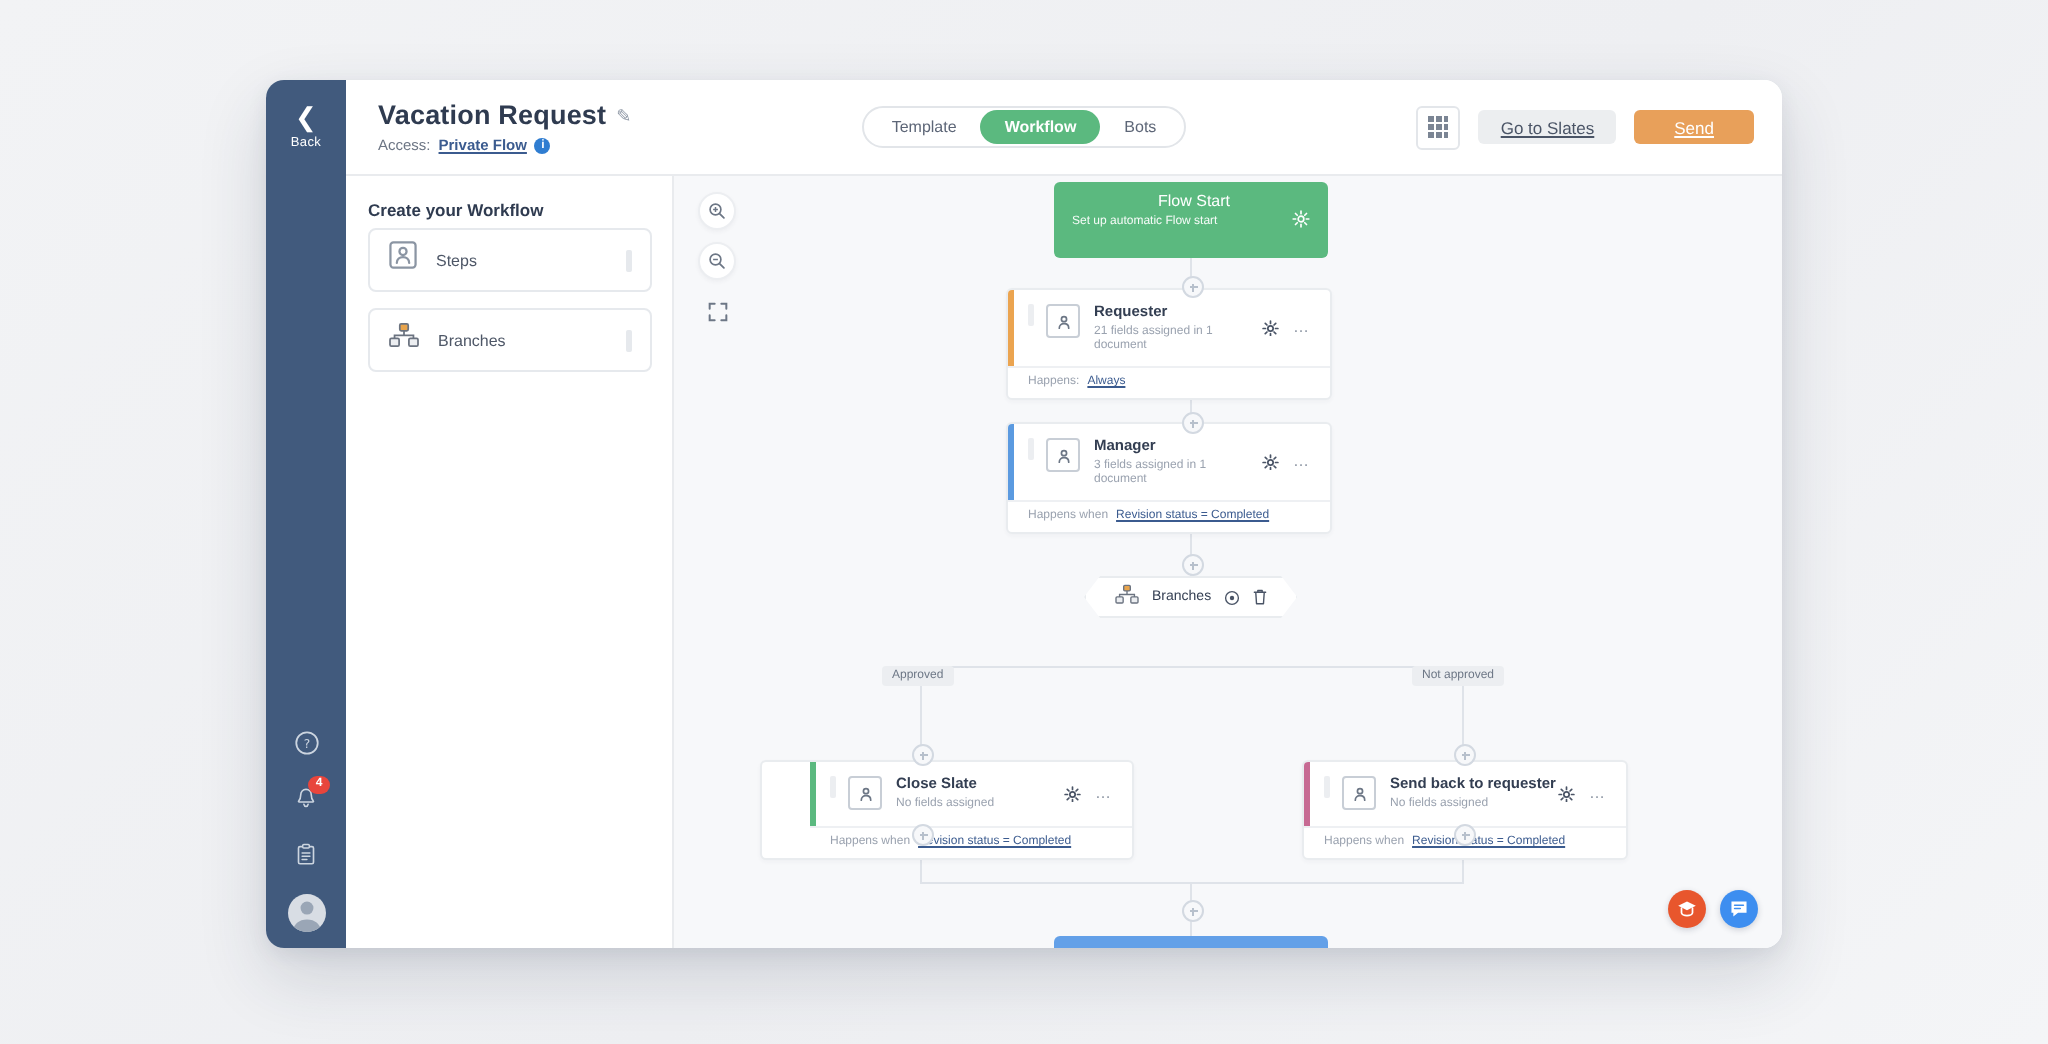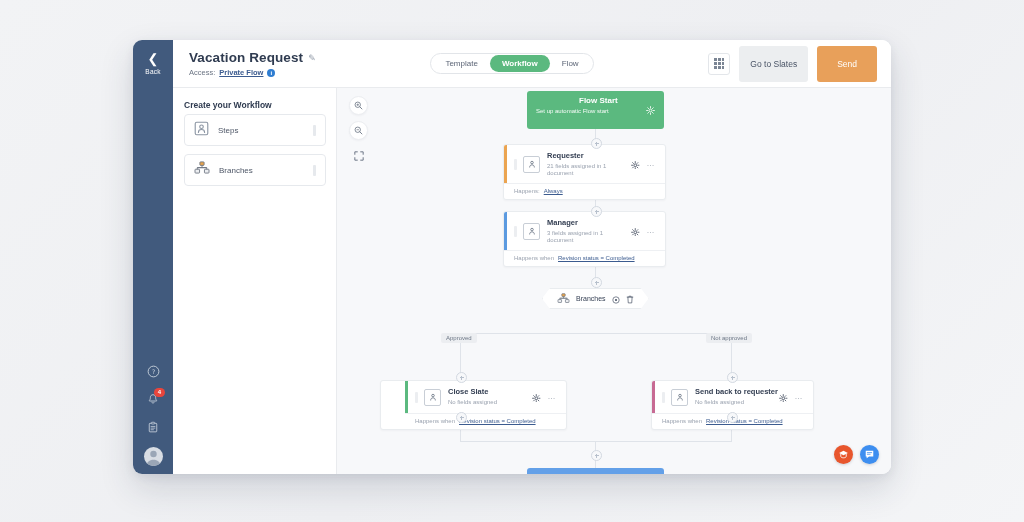--- a/index.html
+++ b/index.html
@@ -181,28 +181,29 @@
     background: #fff;
   }
   .grid-btn .g {
     display: grid;
     grid-template-columns: repeat(3, 2.6px);
     grid-template-rows: repeat(3, 2.6px);
     gap: 1.2px;
   }
   .grid-btn .g i { background: #7b8594; display: block; }
   .btn {
-    height: 36px;
+    height: 17px;
     border-radius: 3px;
     font-size: 8.5px;
     display: flex;
     align-items: center;
     padding: 0 11px;
     cursor: pointer;
     white-space: nowrap;
+    text-decoration: underline;
   }
   .btn-secondary { background: #eceef0; color: #4a5466; font-weight: 400; }
   .btn-primary { background: #e8a05a; color: #ffffff; font-weight: 400; padding: 0 20px; }
 
   
   .body-row { flex: 1; display: flex; min-height: 0; }
 
   
   .panel {
     width: 164px;
@@ -276,40 +277,39 @@
 
   
   .node { position: absolute; }
 
   .pill {
     border-radius: 3px;
     color: #fff;
     padding: 6px 9px;
     box-sizing: border-box;
   }
-  .pill .pt { font-size: 8px; font-weight: 700; line-height: 1.1; padding-left: 43px; }
+  .pill .pt { font-size: 8px; font-weight: 400; line-height: 1.1; padding-left: 43px; }
   .pill .ps { font-size: 6px; opacity: .95; margin-top: 2px; }
   .gear-w {
     position: absolute;
     right: 9px;
     top: 50%;
     transform: translateY(-50%);
     cursor: pointer;
   }
 
   .card {
     background: #fff;
     border: 1px solid #e9ecef;
     border-radius: 3px;
     overflow: hidden;
     box-shadow: 0 1px 2px rgba(50,60,80,.04);
   }
   .card-top {
     display: flex;
-    align-items: center;
     padding: 7px 8px 7px 4px;
     position: relative;
   }
   .accent {
     position: absolute;
     left: 0; top: 0; bottom: 0;
     width: 3px;
   }
   .grip {
     width: 3px; height: 11px;
@@ -465,21 +465,21 @@
           <span>Access:</span>
           <span class="access-link">Private Flow</span>
           <span class="info-dot">i</span>
         </div>
       </div>
 
       <div class="header-center">
         <div class="segmented">
           <div class="seg">Template</div>
           <div class="seg active">Workflow</div>
-          <div class="seg">Flow</div>
+          <div class="seg">Bots</div>
         </div>
       </div>
 
       <div class="header-right">
         <div class="grid-btn">
           <span class="g">
               <i></i>
               <i></i>
               <i></i>
               <i></i>

